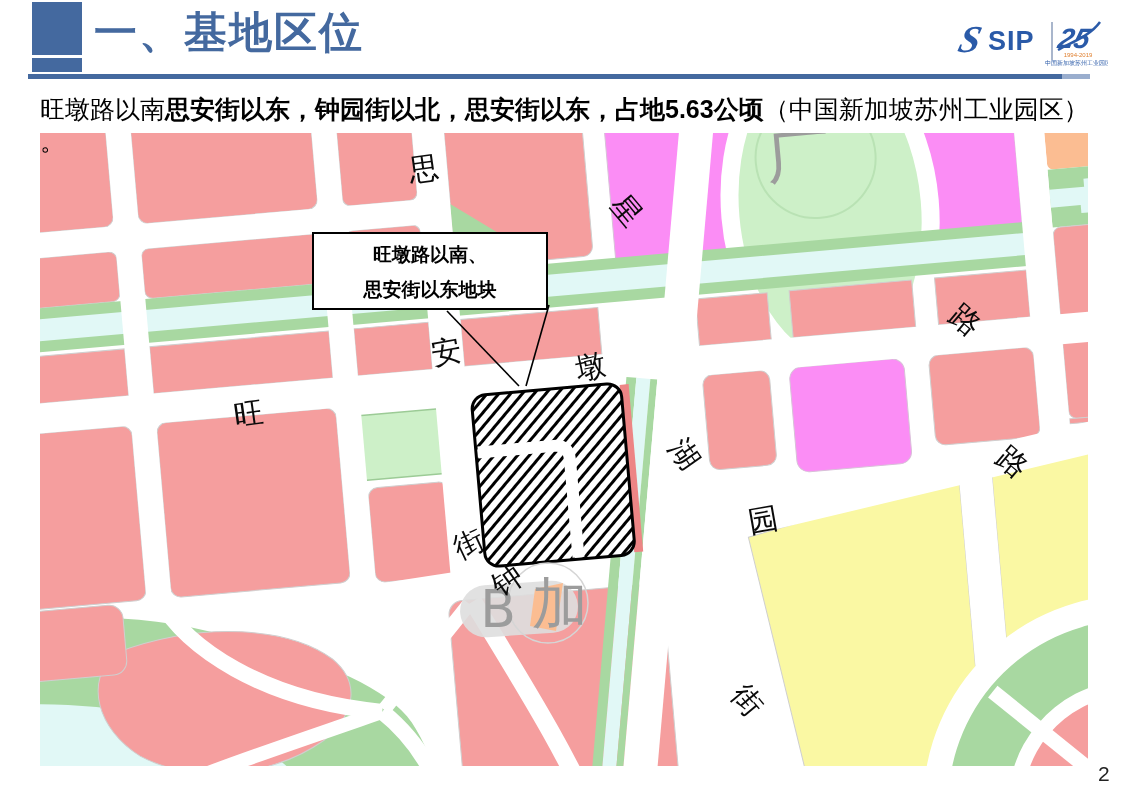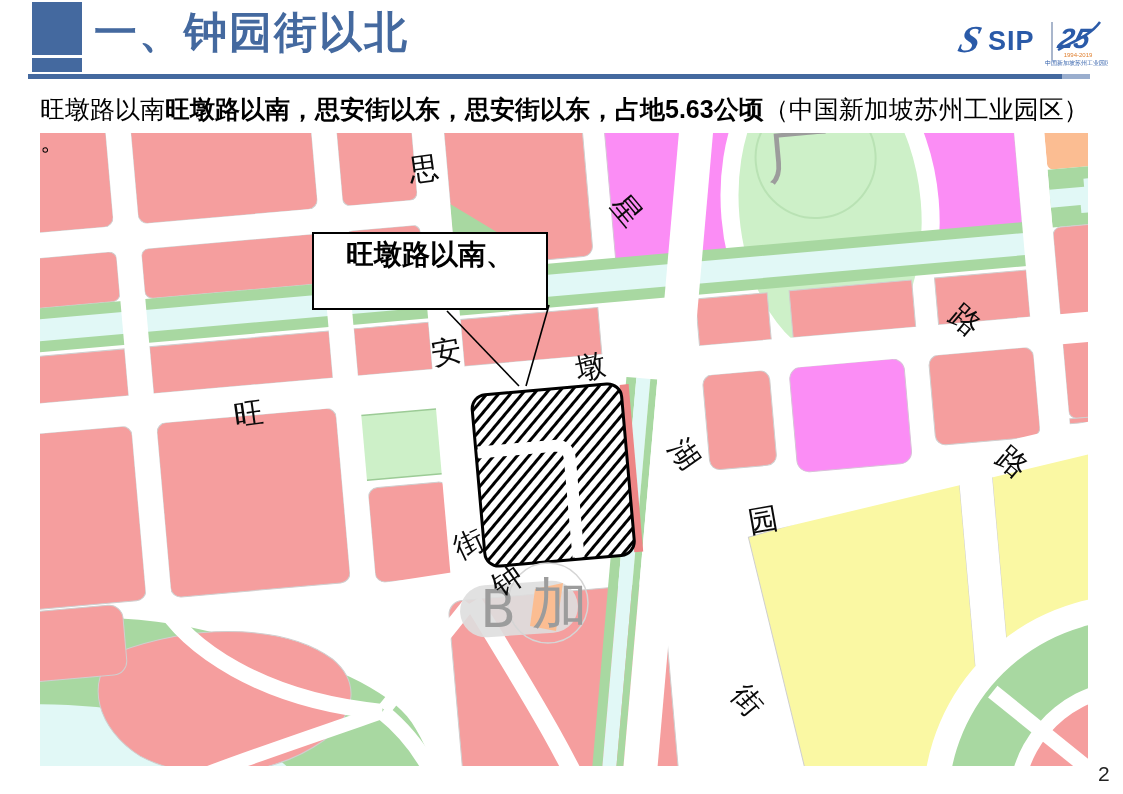--- a/index.html
+++ b/index.html
@@ -36,53 +36,53 @@
   .b-pgreen{fill:#CDF0C8;}
   .b-cyan{fill:#E1F8F6;}
   .b-yellow{fill:#FAF8A3;stroke:#CFCFCF;stroke-width:1;}
   .b-orange{fill:#FBBD92;}
   .road{fill:#ffffff;}
   .roadline{stroke:#ffffff;fill:none;}
   .mlabel{font-size:30px;fill:#0a0a0a;font-family:"DejaVu Sans","Liberation Sans",sans-serif;text-anchor:middle;}
   .wmark{fill:#9C9C9C;font-family:"DejaVu Sans","Liberation Sans",sans-serif;text-anchor:middle;}
   .callout{
     position:absolute;left:272px;top:99px;width:236px;height:78px;background:#fff;
-    border:2px solid #000;z-index:5;text-align:center;font-size:28px;font-weight:bold;
+    border:2px solid #000;z-index:5;text-align:center;font-size:19px;font-weight:bold;
     line-height:35px;padding-top:3px;box-sizing:border-box;color:#000;
   }
   
   .page-num{position:absolute;left:1098px;top:762px;font-size:21px;color:#222;}
 </style>
 </head>
 <body>
 
 <div class="sq-big"></div>
 <div class="sq-small"></div>
-<div class="page-title">一、钟园街以北</div>
+<div class="page-title">一、基地区位</div>
 <div class="hrule"></div>
 <div class="hrule-tail"></div>
 
 <div class="logo-wrap">
   <svg width="160" height="56" viewBox="0 0 160 56">
     <g transform="skewX(-14)">
       <text x="18" y="38" font-size="38" font-weight="bold" font-style="italic" fill="#2A5AA8" font-family="'Liberation Serif','DejaVu Serif',serif">S</text>
     </g>
     <text x="40" y="36" font-size="27" font-weight="bold" fill="#2A5AA8" letter-spacing="1">SIP</text>
     <line x1="104" y1="8" x2="104" y2="46" stroke="#A9B6CC" stroke-width="2"></line>
     <g>
       <path d="M110,36 C124,28 142,22 152,8" stroke="#2A5AA8" stroke-width="2.5" fill="none"></path>
       <text x="116" y="34" font-size="28" font-weight="bold" font-style="italic" fill="#2A5AA8" transform="skewX(-12)">25</text>
       <text x="130" y="43" font-size="6" fill="#E08030" text-anchor="middle">1994-2019</text>
       <text x="130" y="51" font-size="6" fill="#2A5AA8" text-anchor="middle">中国新加坡苏州工业园区</text>
     </g>
   </svg>
 </div>
 
 <div class="desc">
-  <span>旺墩路以南</span><span class="b">旺墩路以南，思安街以东，思安街以东，占地5.63公顷</span><span>（中国新加坡苏州工业园区）</span><span class="period">。</span>
+  <span>旺墩路以南</span><span class="b">思安街以东，钟园街以北，思安街以东，占地5.63公顷</span><span>（中国新加坡苏州工业园区）</span><span class="period">。</span>
 </div>
 
 <div class="map">
   <svg width="1048" height="633" viewBox="0 0 1048 633">
     <defs>
       <pattern id="hatch" patternUnits="userSpaceOnUse" width="9" height="9" patternTransform="rotate(-45)">
         <rect width="9" height="9" fill="#ffffff"></rect>
         <line x1="0" y1="4.5" x2="9" y2="4.5" stroke="#000" stroke-width="3"></line>
       </pattern>
     </defs>
@@ -204,16 +204,17 @@
       <text class="mlabel" x="725" y="397" transform="rotate(-10 725 397)">园</text>
       <text class="mlabel" x="966" y="337" transform="rotate(40 966 337)">路</text>
       <text class="mlabel" x="433" y="420" transform="rotate(-25 433 420)">街</text>
       <text class="mlabel" x="473" y="456" transform="rotate(-35 473 456)">钟</text>
       <text class="mlabel" x="700" y="574" transform="rotate(50 700 574)">街</text>
     </g>
   </svg>
 
   <div class="callout">
     <span>旺墩路以南、</span><br>
+    <span>思安街以东地块</span>
   </div>
 </div>
 
 <div class="page-num">2</div>
 
 </body></html>

